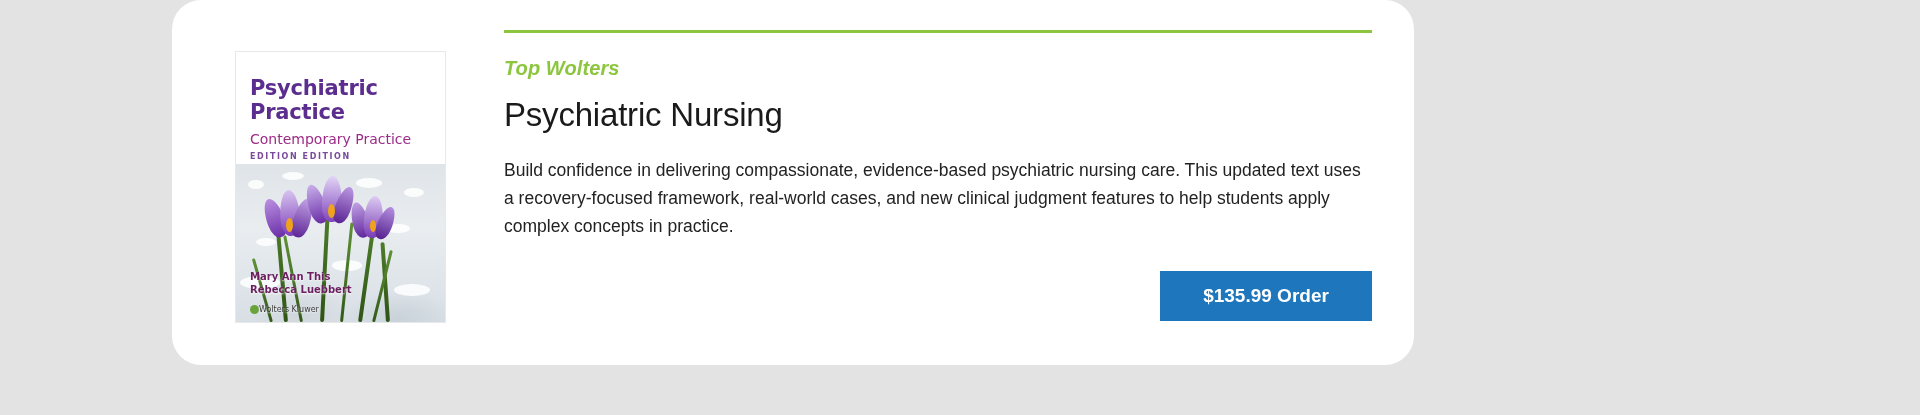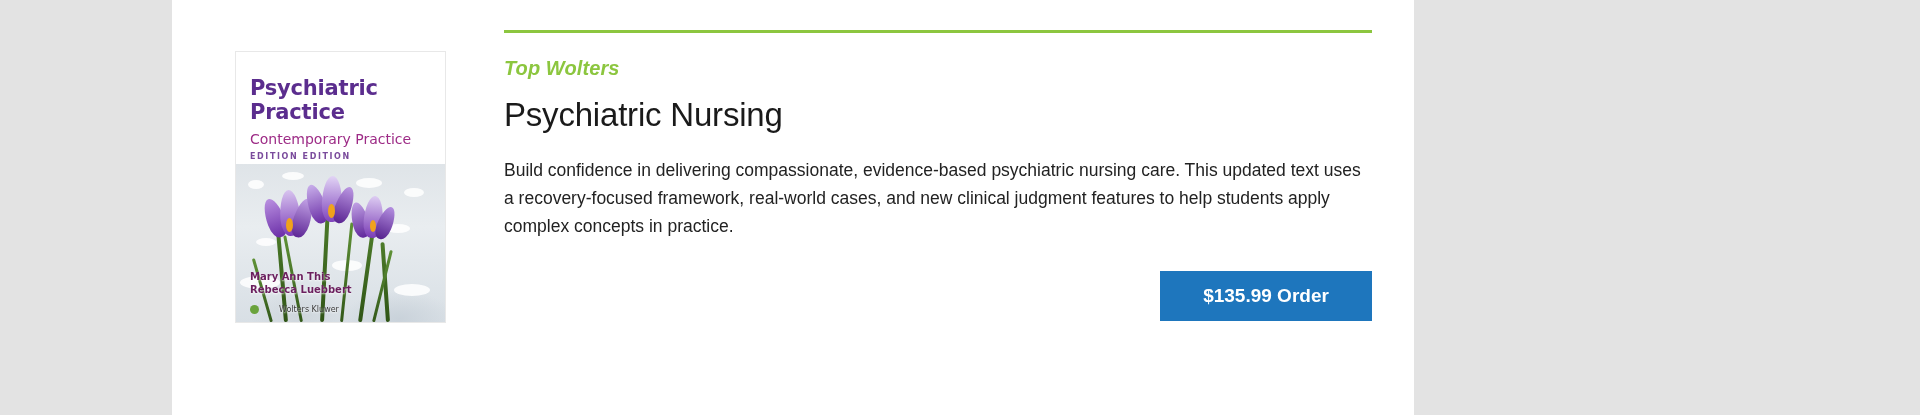--- a/index.html
+++ b/index.html
@@ -20,22 +20,23 @@
     height: 415px;
     background: #e3e3e3;
   }
 
   
   .content-card {
     position: absolute;
     left: 172px;
     top: 0;
     width: 1242px;
-    height: 415px;
+    height: 365px;
     background: #ffffff;
+    border-radius: 29px;
   }
 
   .promo {
     position: absolute;
     left: 0;
     top: 0;
     width: 1242px;
     height: 415px;
   }
 
@@ -147,21 +148,21 @@
     line-height: 13px;
     color: #6b1f5e;
     text-shadow: 0 1px 2px rgba(255,255,255,0.9);
   }
   .cover-publisher {
     position: absolute;
     left: 14px;
     bottom: 8px;
     display: flex;
     align-items: center;
-    gap: 20px;
+    gap: 0;
     font-family: "DejaVu Sans", sans-serif;
     font-size: 8px;
     color: #3a3a3a;
     text-shadow: 0 1px 2px rgba(255,255,255,0.9);
   }
   .wk-dot {
     width: 9px;
     height: 9px;
     border-radius: 50%;
     background: #6aa33c;

